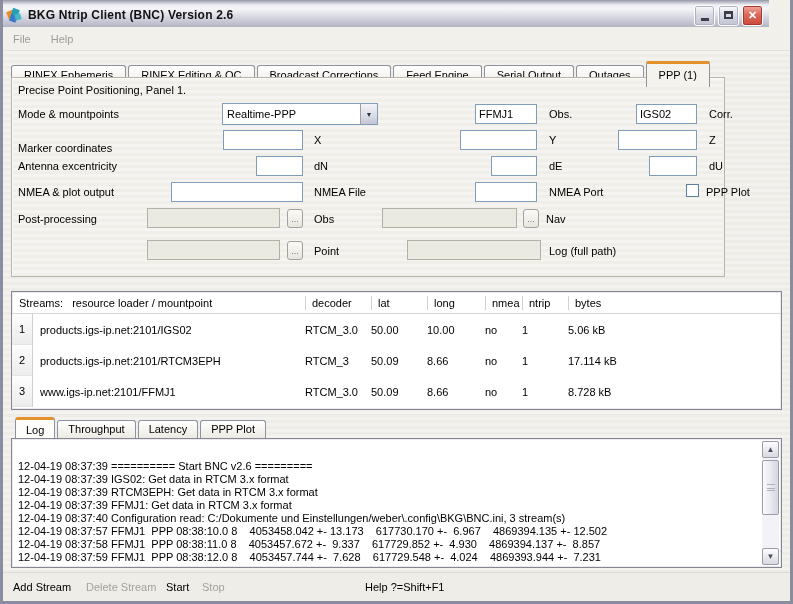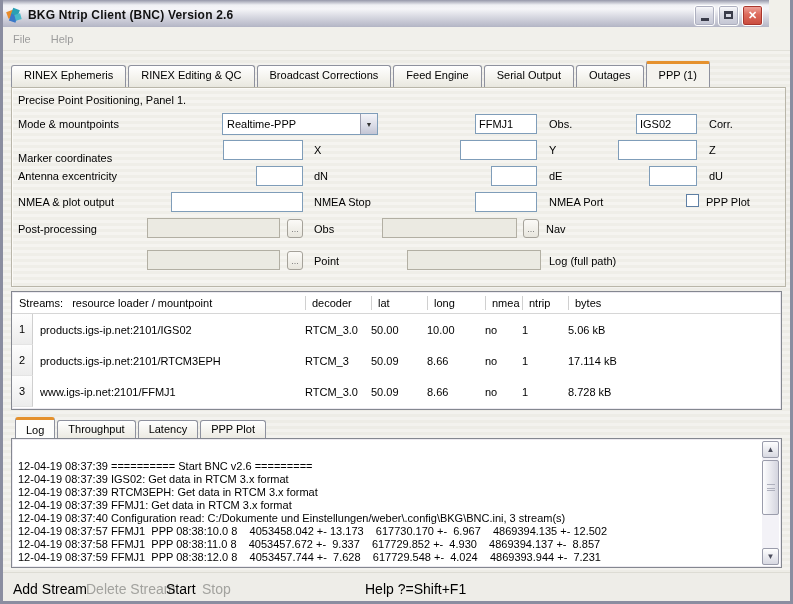--- a/index.html
+++ b/index.html
@@ -50,21 +50,21 @@
     height:22px; margin-right:2px; padding:3px 12px 0 12px; font-size:11px; color:#000;
     background:linear-gradient(180deg,#ffffff 0,#f3f2ec 60%,#e8e7df 100%);
     border:1px solid #8e919e; border-bottom:none; border-radius:3px 3px 0 0; white-space:nowrap;
   }
   .tab.active {
     height:26px; padding-top:5px; background:#f4f3ee;
     border-top:3px solid #e5912d; border-radius:2px 2px 0 0; position:relative; z-index:2;
   }
   
   #ppp-panel {
-    position:absolute; left:8px; top:36px; width:775px; height:200px;
+    position:absolute; left:8px; top:26px; width:714px; height:200px;
     border:1px solid #b9b6a9; background:repeating-linear-gradient(180deg,#f5f4f0 0 3px,#efeee8 3px 6px);
     box-shadow:inset 1px 1px 0 #fcfbf8;
   }
   .flabel { position:absolute; font-size:11px; color:#000; white-space:nowrap; }
   .txt {
     position:absolute; height:20px; border:1px solid #7f9db9; background:#fff;
     font-family:"Liberation Sans",sans-serif; font-size:11px; padding:0 3px; color:#000;
   }
   .txt:disabled, .txt.disabled { background:#ebeae2; border-color:#b2afa3; }
   .combo {
@@ -134,21 +134,21 @@
   }
   #sthumb {
     position:absolute; left:0; top:19px; width:17px; height:55px; border:1px solid #9a9cab; border-radius:2px;
     background:linear-gradient(90deg,#fdfdfe,#d4d5df); display:flex; align-items:center; justify-content:center;
   }
   .grip { width:8px; height:7px; border-top:1px solid #aeb0bd; border-bottom:1px solid #aeb0bd; position:relative; }
   .grip:before { content:""; position:absolute; left:0; right:0; top:3px; border-top:1px solid #aeb0bd; }
   
   #footer {
     position:absolute; left:0; top:521px; width:787px; height:29px;
-    background:#eeede8; border-top:1px solid #dddcd4; font-size:14px;
+    background:#eeede8; border-top:1px solid #dddcd4; font-size:11px;
   }
   .fbtn { position:absolute; top:8px; color:#000; white-space:nowrap; }
   .fbtn.disabled { color:#a2a29e; }
 </style>
 </head>
 <body>
 
 <div id="window">
 
   <div id="titlebar">
@@ -214,21 +214,21 @@
       <span class="flabel" style="left:6px;top:82px;">Antenna excentricity</span>
       <input class="txt" style="left: 244px; top: 78px; width: 47px;">
       <span class="flabel" style="left:302px;top:82px;">dN</span>
       <input class="txt" style="left: 479px; top: 78px; width: 46px;">
       <span class="flabel" style="left:537px;top:82px;">dE</span>
       <input class="txt" style="left: 637px; top: 78px; width: 48px;">
       <span class="flabel" style="left:697px;top:82px;">dU</span>
 
       <span class="flabel" style="left:6px;top:108px;">NMEA &amp; plot output</span>
       <input class="txt" style="left: 159px; top: 104px; width: 132px;">
-      <span class="flabel" style="left:302px;top:108px;">NMEA Stop</span>
+      <span class="flabel" style="left:302px;top:108px;">NMEA File</span>
       <input class="txt" style="left: 463px; top: 104px; width: 62px;">
       <span class="flabel" style="left:537px;top:108px;">NMEA Port</span>
       <span class="checkbox" style="left:674px;top:106px;"></span>
       <span class="flabel" style="left:694px;top:108px;">PPP Plot</span>
 
       <span class="flabel" style="left:6px;top:135px;">Post-processing</span>
       <input class="txt disabled" style="left: 135px; top: 130px; width: 133px;" disabled="">
       <span class="browse-btn" style="left:275px;top:131px;">...</span>
       <span class="flabel" style="left:302px;top:135px;">Obs</span>
       <input class="txt disabled" style="left: 370px; top: 130px; width: 135px;" disabled="">

